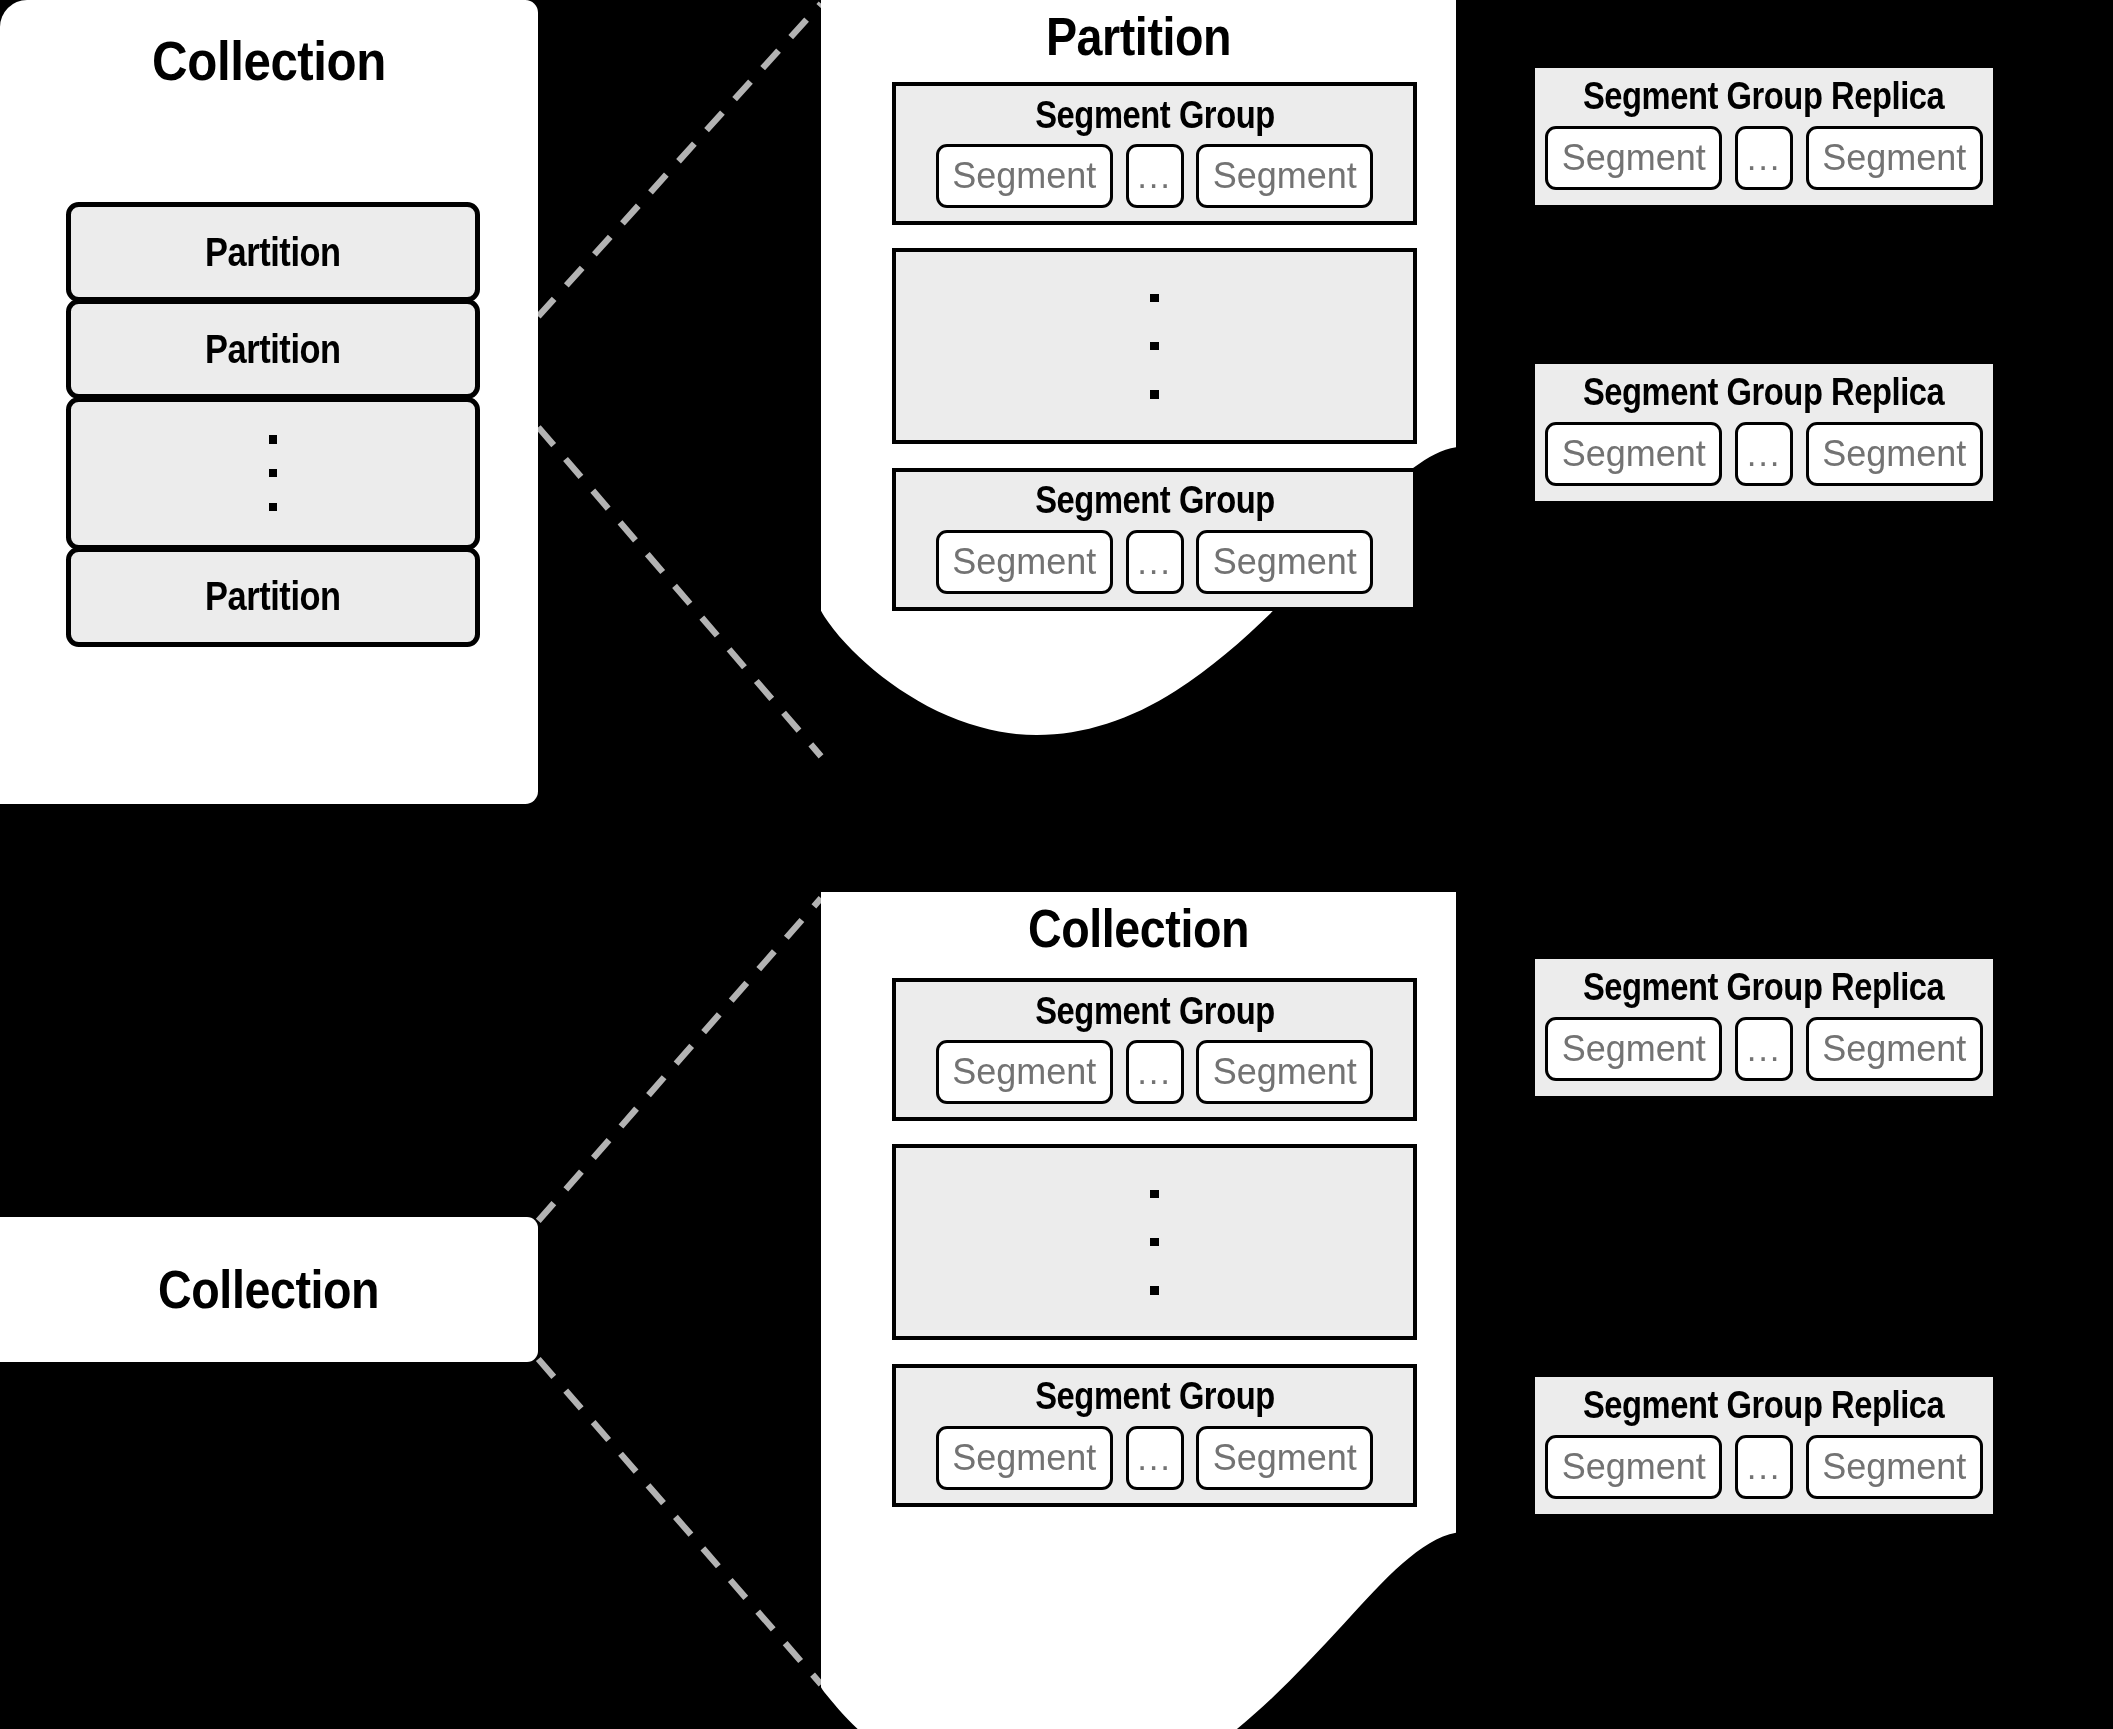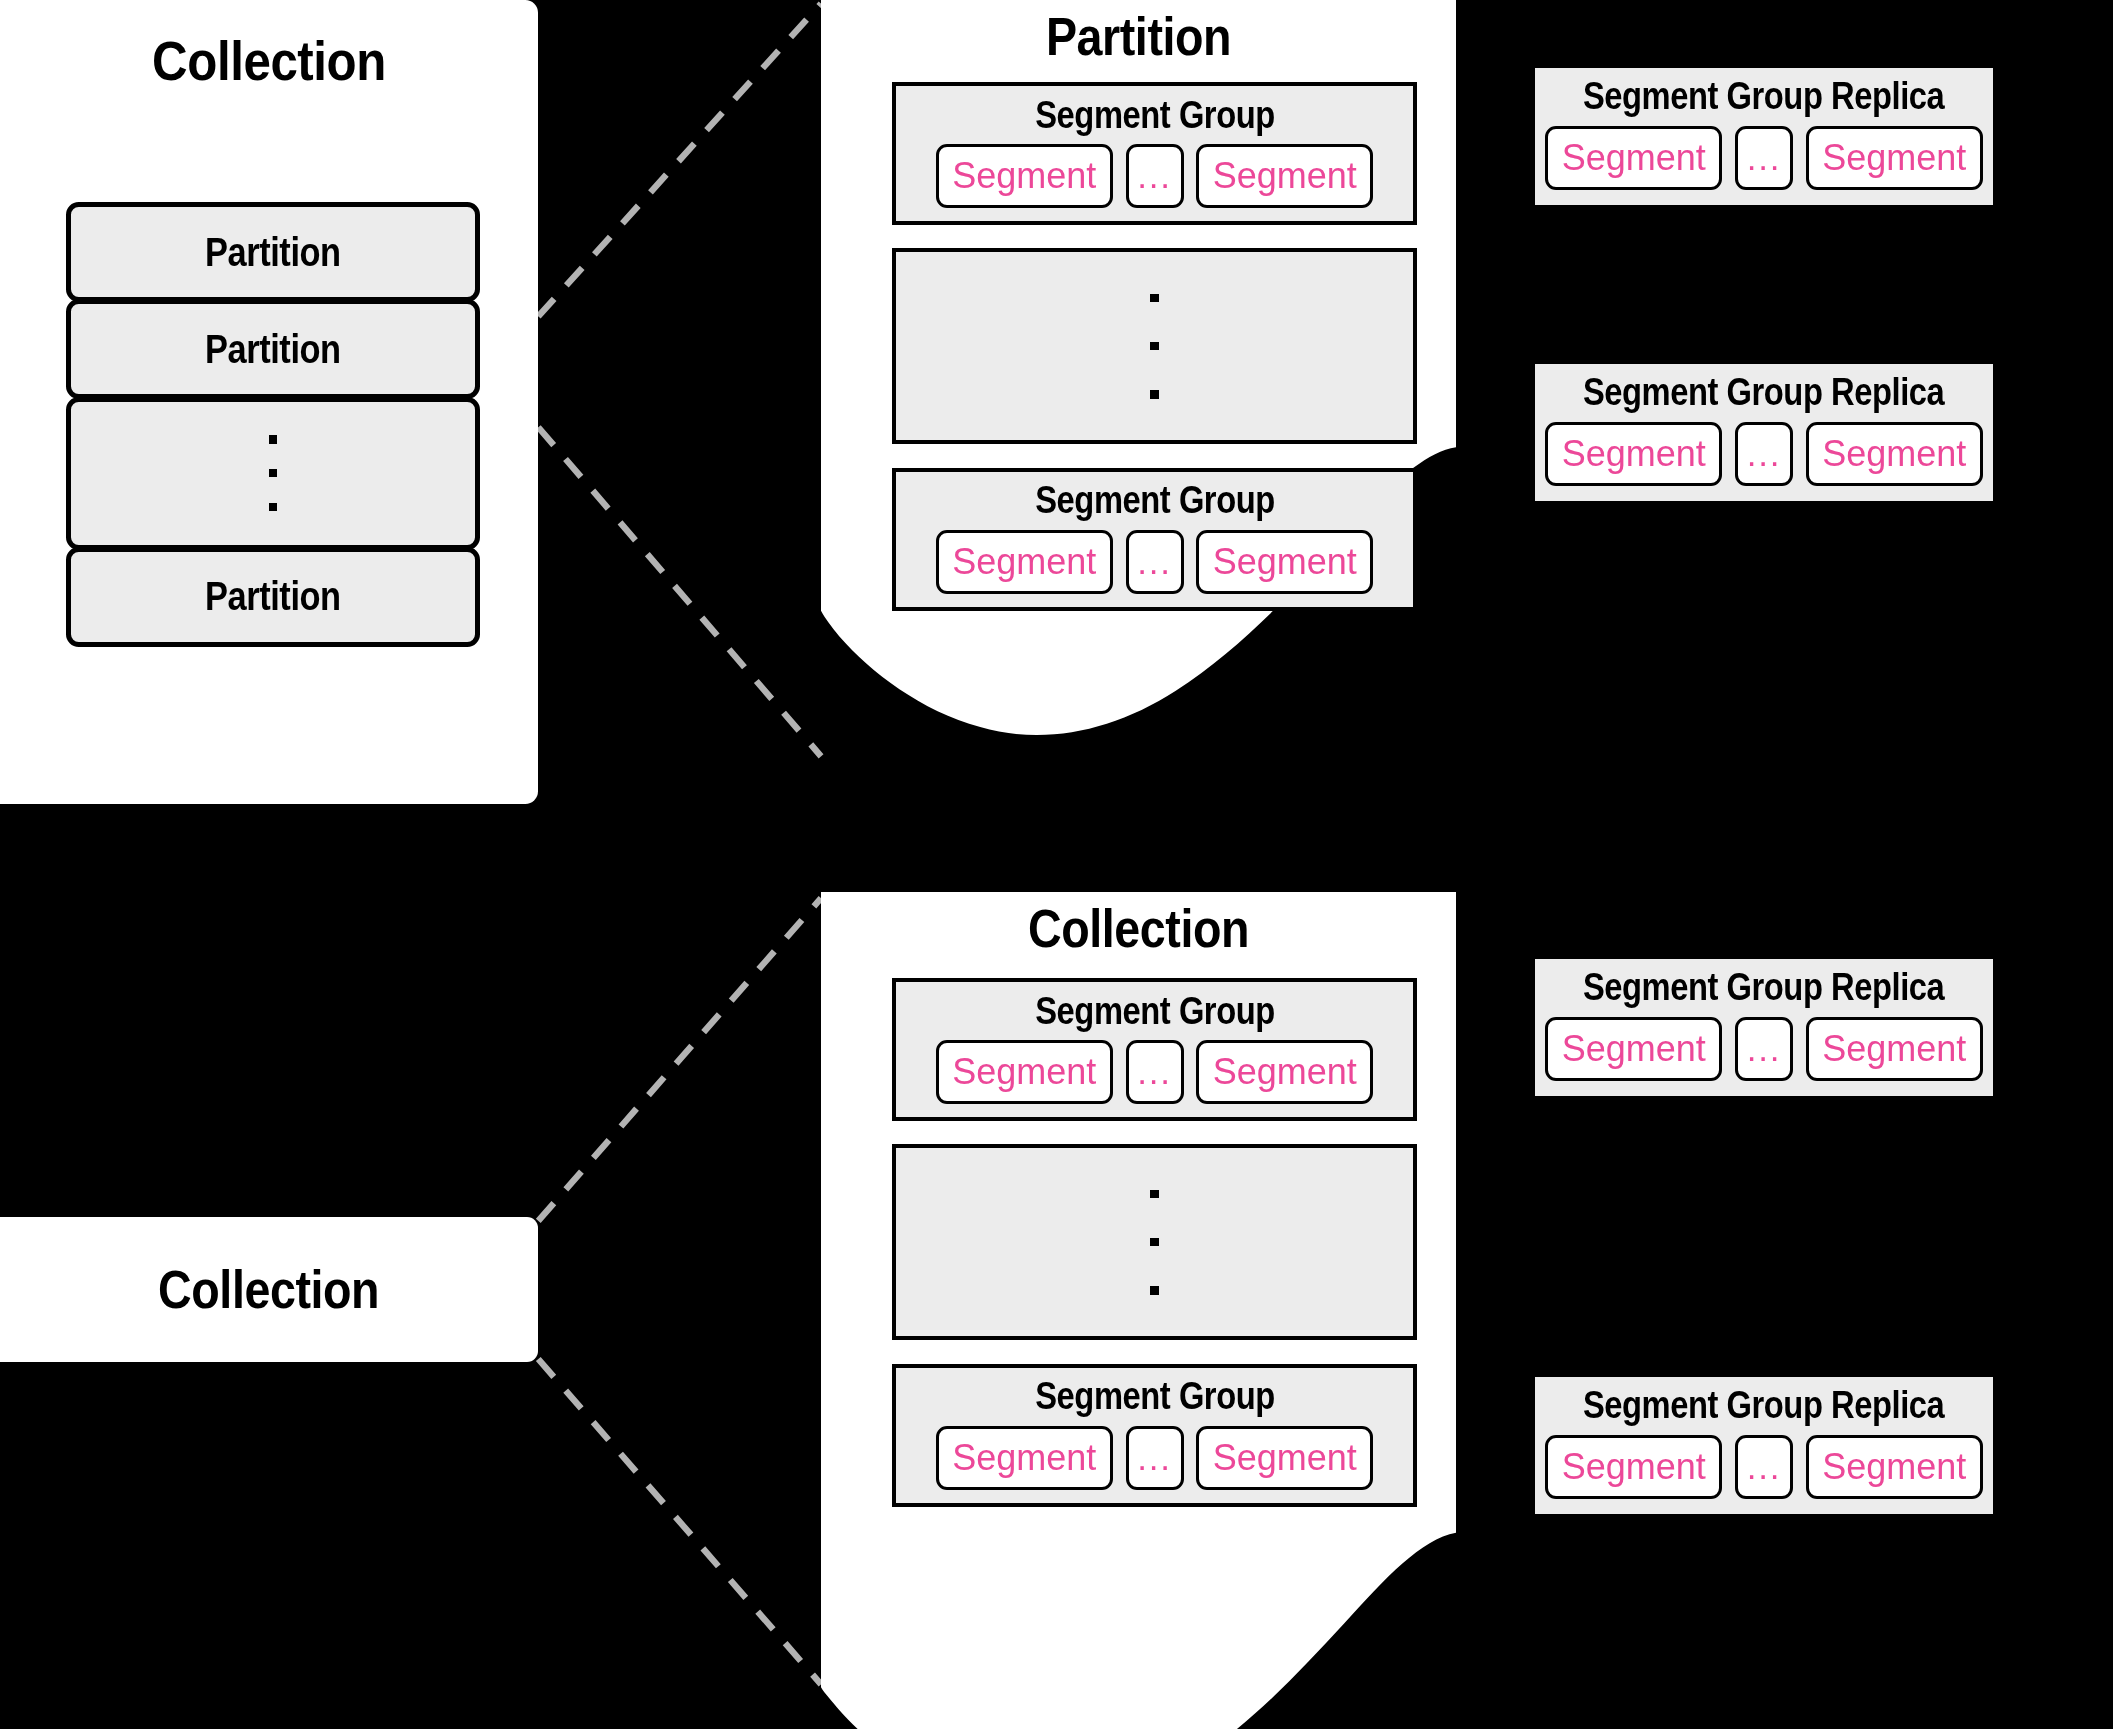--- a/index.html
+++ b/index.html
@@ -7,20 +7,21 @@
     padding: 0;
     background: #000000;
   }
   #stage {
     position: relative;
     width: 2114px;
     height: 1729px;
     background: #000000;
     overflow: hidden;
     font-family: "Liberation Sans", sans-serif;
+    border-radius: 27px;
   }
 
   
   .white-panel {
     position: absolute;
     background: #ffffff;
     box-sizing: border-box;
   }
 
   .panel-title {
@@ -171,21 +172,21 @@
     background: #ffffff;
     border: 3.6px solid #000000;
     border-radius: 11px;
     box-sizing: border-box;
     height: 64px;
     min-width: 177px;
     display: flex;
     align-items: center;
     justify-content: center;
     font-size: 36px;
-    color: #ec4899;
+    color: #737373;
     padding: 0 9px;
   }
   .segment-box.ellipsis {
     min-width: 58px;
     width: 58px;
     font-size: 35px;
     letter-spacing: 1.8px;
   }
 
   .sg-gap {

